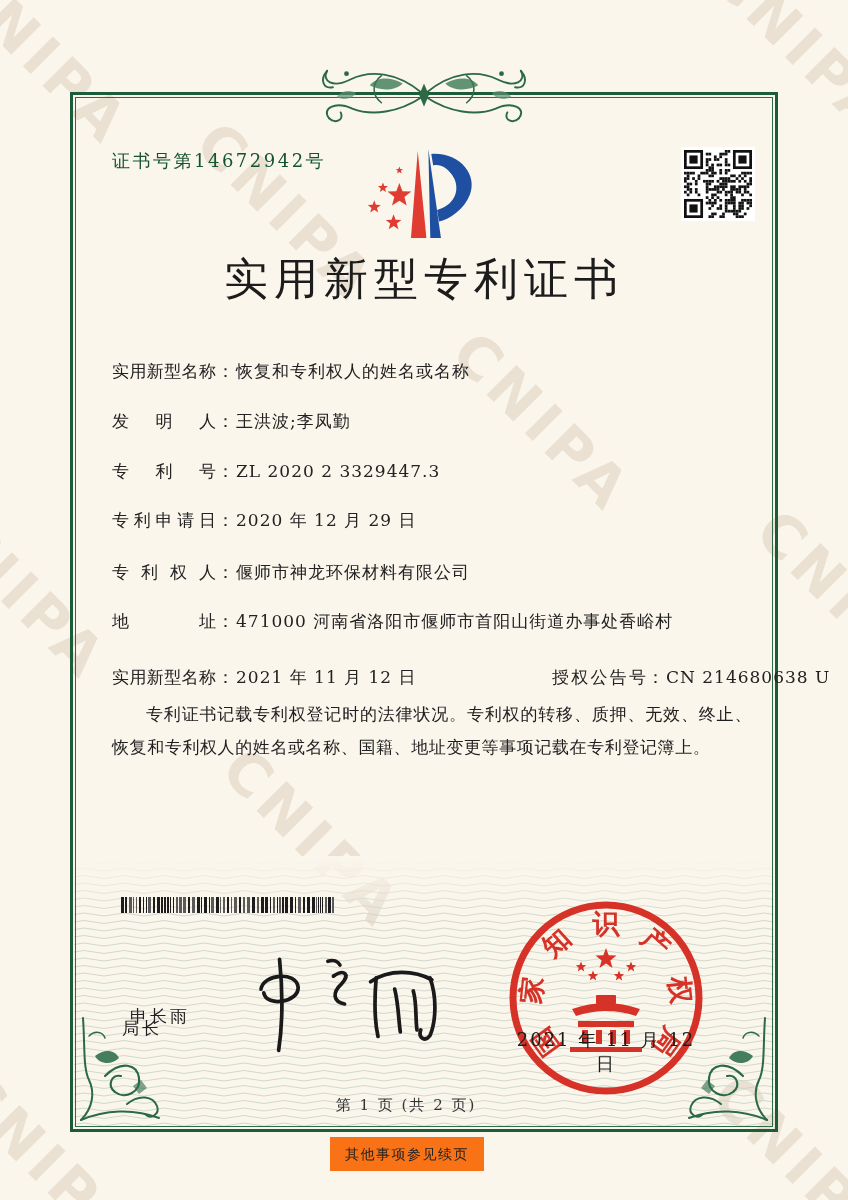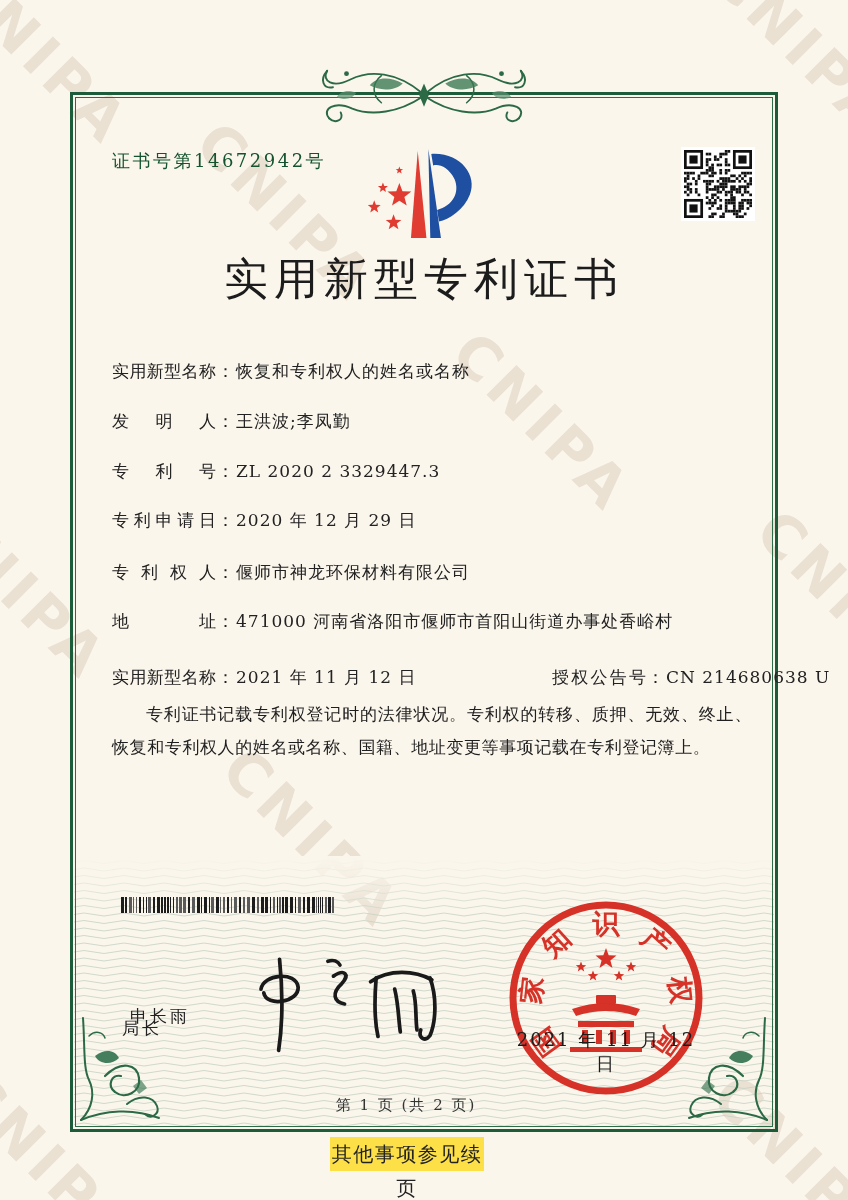--- a/index.html
+++ b/index.html
@@ -83,22 +83,22 @@
     text-align:center;font-size:18px;letter-spacing:2px;color:#1b1b1b;
   }
   
   .page-indicator{
     position:absolute;left:0;right:0;top:1096px;z-index:4;
     text-align:center;font-size:15px;letter-spacing:2px;color:#333;
     transform:translateX(-18px);
   }
   .note-strip{
     position:absolute;left:330px;top:1137px;width:154px;height:34px;z-index:4;
-    background:#fde047;text-align:center;line-height:34px;
-    font-size:20px;letter-spacing:1.5px;color:#222;
+    background:#f97316;text-align:center;line-height:34px;
+    font-size:14px;letter-spacing:1.5px;color:#222;
   }
 </style>
 </head>
 <body>
 
 <div class="wm" style="left:40px;top:55px">CNIPA</div>
 <div class="wm" style="left:802px;top:46px">CNIPA</div>
 <div class="wm" style="left:286px;top:212px">CNIPA</div>
 <div class="wm" style="left:542px;top:422px">CNIPA</div>
 <div class="wm" style="left:18px;top:590px">CNIPA</div>

